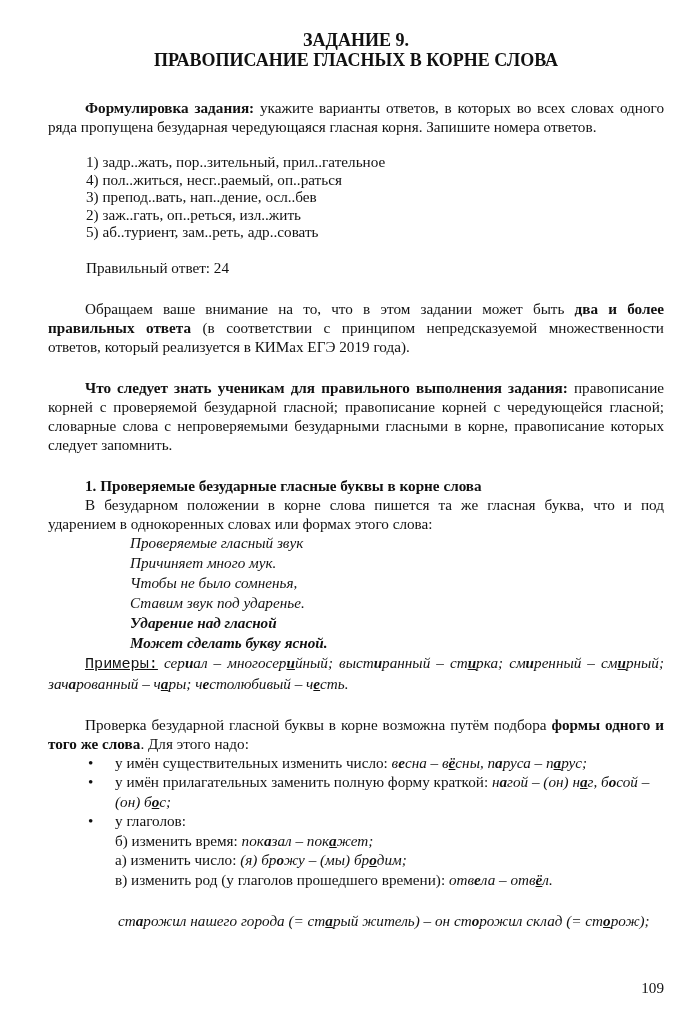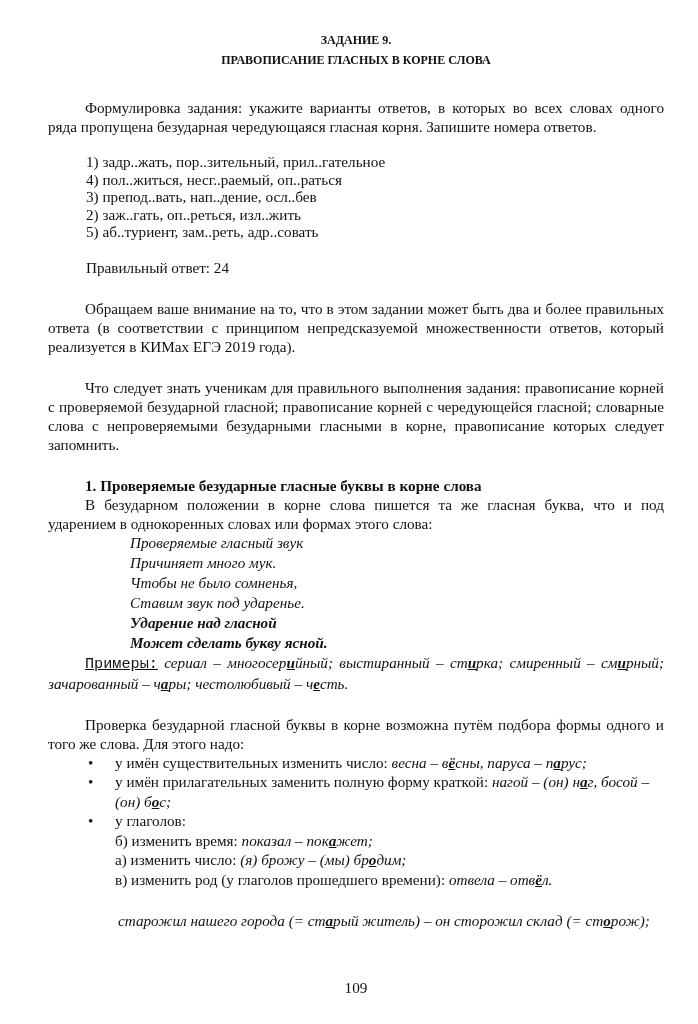--- a/index.html
+++ b/index.html
@@ -2,42 +2,42 @@
 <html><head>
 <meta charset="utf-8">
 <style>
   html, body { margin: 0; padding: 0; background: #ffffff; }
   body {
     width: 698px; height: 1024px; position: relative; overflow: hidden;
     font-family: "Liberation Serif", "DejaVu Serif", serif;
     color: #111; font-size: 15.2px; line-height: 19px;
   }
   .page { position: absolute; left: 48px; top: 30px; width: 616px; }
-  .title { text-align: center; font-weight: bold; font-size: 12px; line-height: 20px; }
+  .title { text-align: center; font-weight: bold; font-size: 18px; line-height: 20px; }
   .title div { margin: 0; }
   p { margin: 0; text-align: justify; }
   .indent { text-indent: 37px; }
   .ind2 { text-indent: 70px; }
   .gap-m { height: 17px; }
   .gap-l { height: 22px; }
   .options { padding-left: 38px; }
   .options div { line-height: 17.6px; }
   .answer { padding-left: 38px; }
   .poem { padding-left: 82px; font-style: italic; }
   .poem div { line-height: 20px; }
   .poem .strong { font-weight: bold; }
   .it { font-style: italic; }
-  .b { font-weight: normal; }
+  .b { font-weight: bold; }
   .bu { font-weight: bold; text-decoration: underline; }
   .u { text-decoration: underline; font-family: Liberation Mono, monospace; }
   ul.bullets { list-style: none; margin: 0; padding: 0 0 0 40px; }
   ul.bullets li { position: relative; padding-left: 27px; text-align: left; line-height: 19.5px; }
   ul.bullets li .dot { position: absolute; left: 0; top: 0; }
   .sub { padding-left: 27px; }
-  .pageno { position: absolute; left: 0; width: 616px; top: 948px; text-align: center; }
+  .pageno { position: absolute; left: 0; width: 616px; top: 948px; text-align: right; }
   .sec-head { font-weight: bold; }
 </style>
 </head>
 <body>
 
 <div class="page">
 
   <div class="title">
     <div>ЗАДАНИЕ 9.</div>
     <div>ПРАВОПИСАНИЕ ГЛАСНЫХ В КОРНЕ СЛОВА</div>

